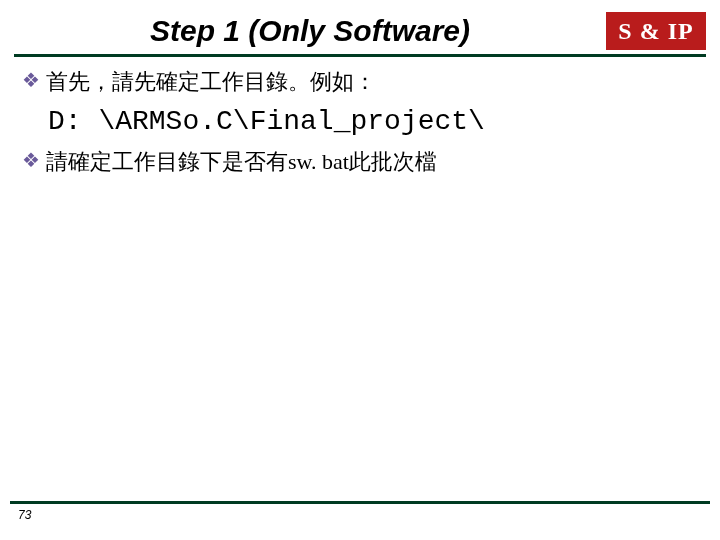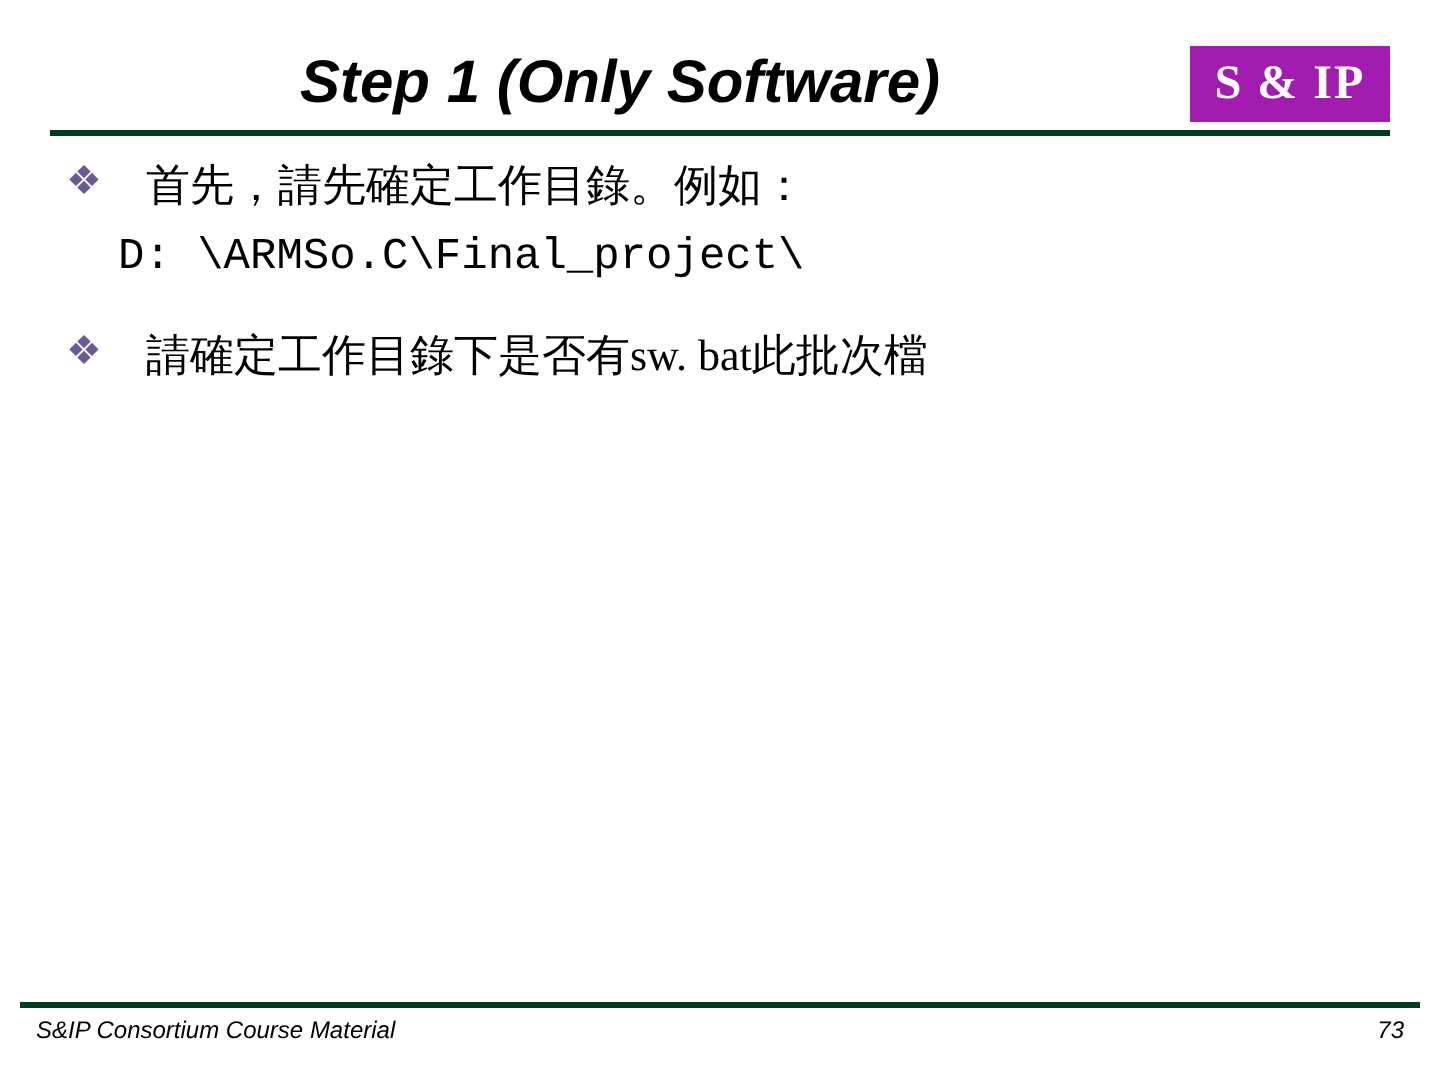--- a/index.html
+++ b/index.html
@@ -10,40 +10,40 @@
     font-family: Arial, "Microsoft JhengHei", "PMingLiU", sans-serif;
     background: #ffffff;
     position: relative;
     box-sizing: border-box;
   }
   .slide {
     width: 720px;
     height: 540px;
     position: relative;
     box-sizing: border-box;
-    padding: 15px;
+    padding: 4px;
   }
   .title-row {
     display: flex;
     align-items: center;
     justify-content: space-between;
     padding: 8px 10px 0 10px;
   }
   .title {
     flex: 1;
     text-align: center;
     font-size: 30px;
     font-weight: bold;
     color: #000000;
     font-style: italic;
   }
   .logo {
     width: 100px;
     height: 38px;
-    background: #a21caf;
+    background: #b91c1c;
     color: #ffffff;
     font-family: "Times New Roman", serif;
     font-weight: bold;
     font-size: 24px;
     display: flex;
     align-items: center;
     justify-content: center;
     letter-spacing: 1px;
   }
   .hr-top {
@@ -64,30 +64,29 @@
   }
   .bullet-icon {
     color: #6a5a9a;
     font-size: 20px;
     margin-right: 6px;
     line-height: 1.35;
     flex-shrink: 0;
   }
   .bullet-text {
     flex: 1;
-    margin-left: 16px;
   }
   .mono {
     font-family: Liberation Serif, serif;
   }
   .path-line {
     padding-left: 26px;
     font-family: "Courier New", monospace;
-    font-size: 22px;
-    margin-bottom: 20px;
+    font-size: 28px;
+    margin-bottom: 7px;
   }
   .footer {
     position: absolute;
     bottom: 18px;
     left: 10px;
     right: 10px;
   }
   .hr-bottom {
     height: 3px;
     background: #003b22;
@@ -127,18 +126,17 @@
       <span class="bullet-text">
         <span>請確定工作目錄下是否有</span><span class="mono">sw. bat</span><span>此批次檔</span>
       </span>
     </div>
 
   </div>
 
   <div class="footer">
     <div class="hr-bottom"></div>
     <div class="footer-row">
-      <span>S&amp;IP Consortium Course Material</span>
       <span>73</span>
     </div>
   </div>
 
 </div>
 
 </body></html>

